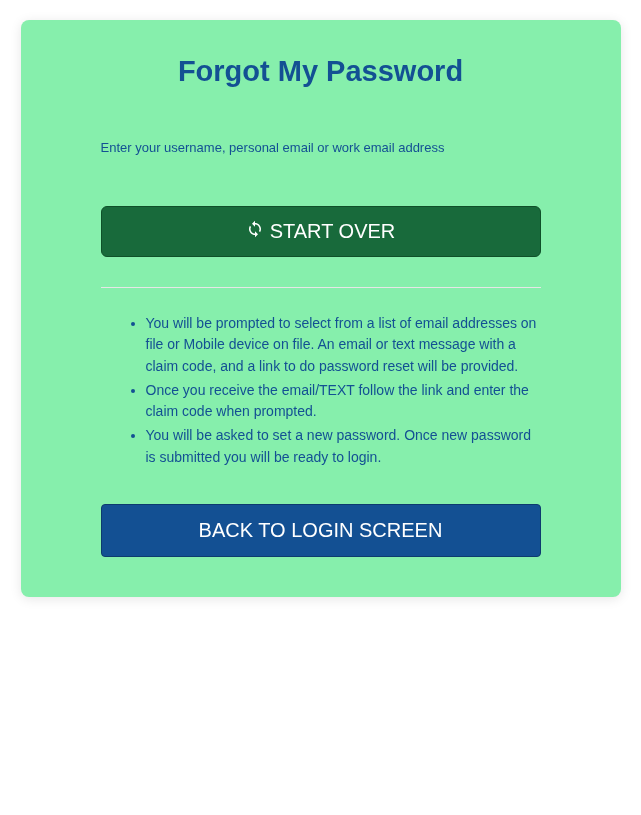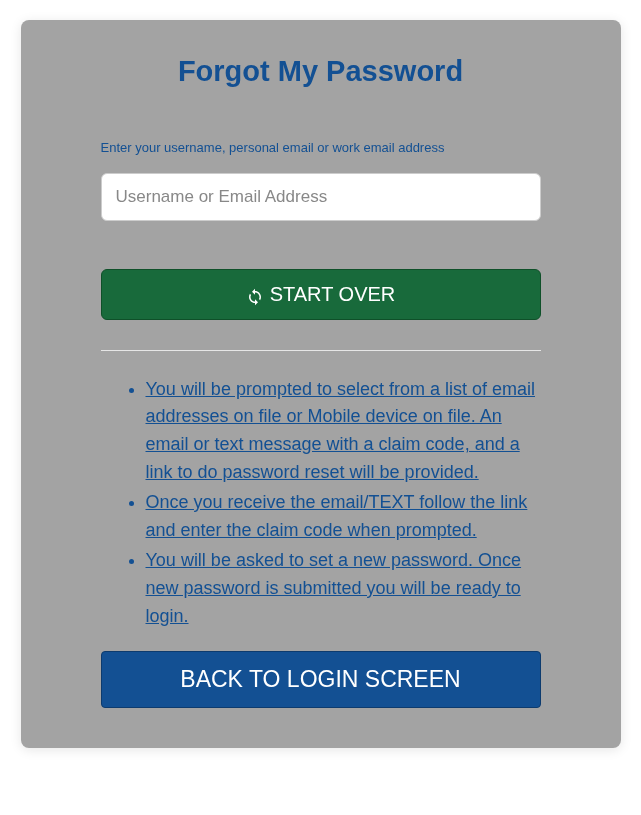--- a/index.html
+++ b/index.html
@@ -8,21 +8,21 @@
       padding: 0;
     }
     body {
       font-family: Arial, Helvetica, sans-serif;
       background: #ffffff;
       width: 641px;
       height: 815px;
       padding: 20px;
     }
     .card {
-      background: #a3a3a3;
+      background: #86efac;
       border-radius: 8px;
       box-shadow: 0 2px 12px rgba(0,0,0,0.1);
       padding: 35px 80px 40px 80px;
       max-width: 600px;
       margin: 0 auto;
     }
     .title {
       color: #135093;
       font-size: 29px;
       font-weight: bold;
@@ -57,67 +57,65 @@
       flex: 1;
       background: #186a3b;
       color: #ffffff;
       border: 1px solid #0f5029;
       border-radius: 6px;
       padding: 13px 0;
       font-size: 20px;
       font-weight: normal;
       cursor: pointer;
       display: flex;
-      align-items: flex-end;
+      align-items: flex-start;
       justify-content: center;
       gap: 6px;
     }
     .refresh-icon {
       display: inline-block;
       width: 18px;
       height: 18px;
     }
     hr.divider {
       border: none;
       border-top: 1px solid #e6e6e6;
       margin: 0 0 25px 0;
     }
     .info-list {
       color: #135093;
-      font-size: 18px;
+      font-size: 14px;
       line-height: 1.55;
       padding-left: 45px;
-      margin-bottom: 20px;
-      text-decoration: underline;
+      margin-bottom: 36px;
     }
     .info-list li {
       margin-bottom: 2px;
     }
     .btn-blue {
       width: 100%;
       background: #135093;
       color: #ffffff;
       border: 1px solid #0d3b6e;
       border-radius: 4px;
       padding: 14px 0;
-      font-size: 23px;
+      font-size: 20px;
       font-weight: normal;
       cursor: pointer;
       text-align: center;
     }
   </style>
 </head>
 <body>
 
 <div class="card">
   <h1 class="title">Forgot My Password</h1>
 
   <p class="prompt">Enter your username, personal email or work email address</p>
 
-  <input type="text" class="input-field" placeholder="Username or Email Address" style="">
 
   <div class="button-row">
     <button class="btn-green">
       <span class="refresh-icon">
         <svg viewBox="0 0 24 24" width="18" height="18" fill="#ffffff">
           <path d="M12 4V1L8 5l4 4V6c3.31 0 6 2.69 6 6 0 1.01-.25 1.97-.7 2.8l1.46 1.46A7.93 7.93 0 0020 12c0-4.42-3.58-8-8-8zm0 14c-3.31 0-6-2.69-6-6 0-1.01.25-1.97.7-2.8L5.24 7.74A7.93 7.93 0 004 12c0 4.42 3.58 8 8 8v3l4-4-4-4v3z"></path>
         </svg>
       </span>
       <span>START OVER</span>
     </button>

